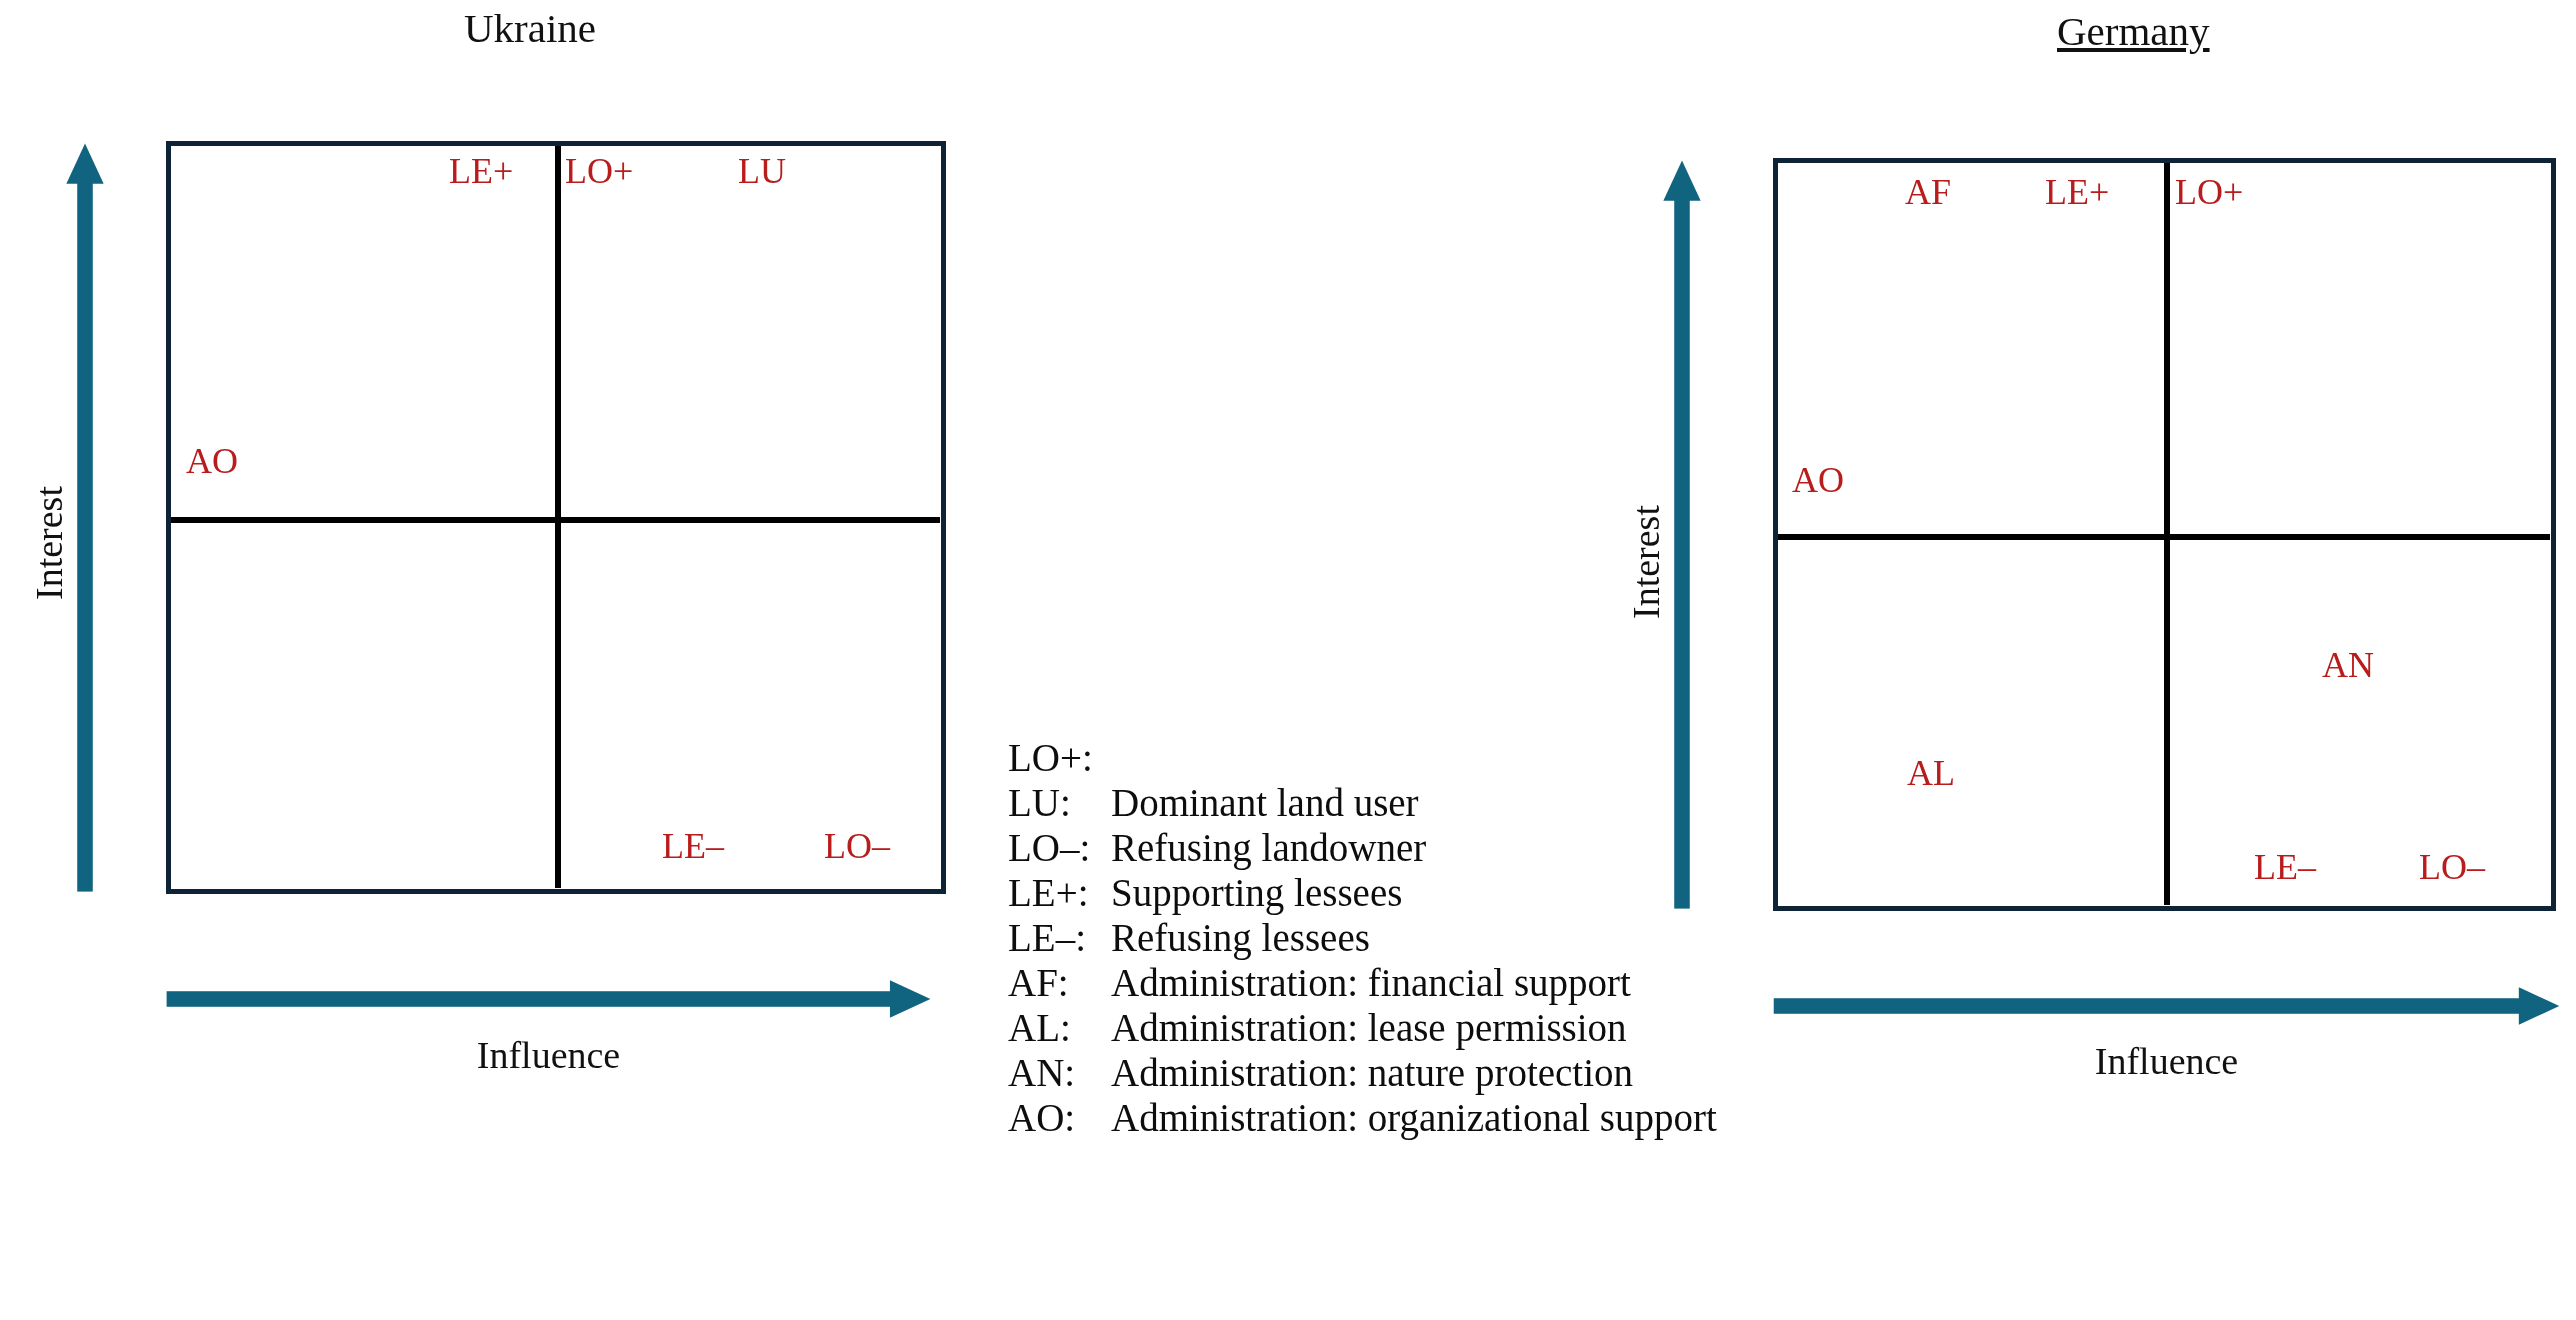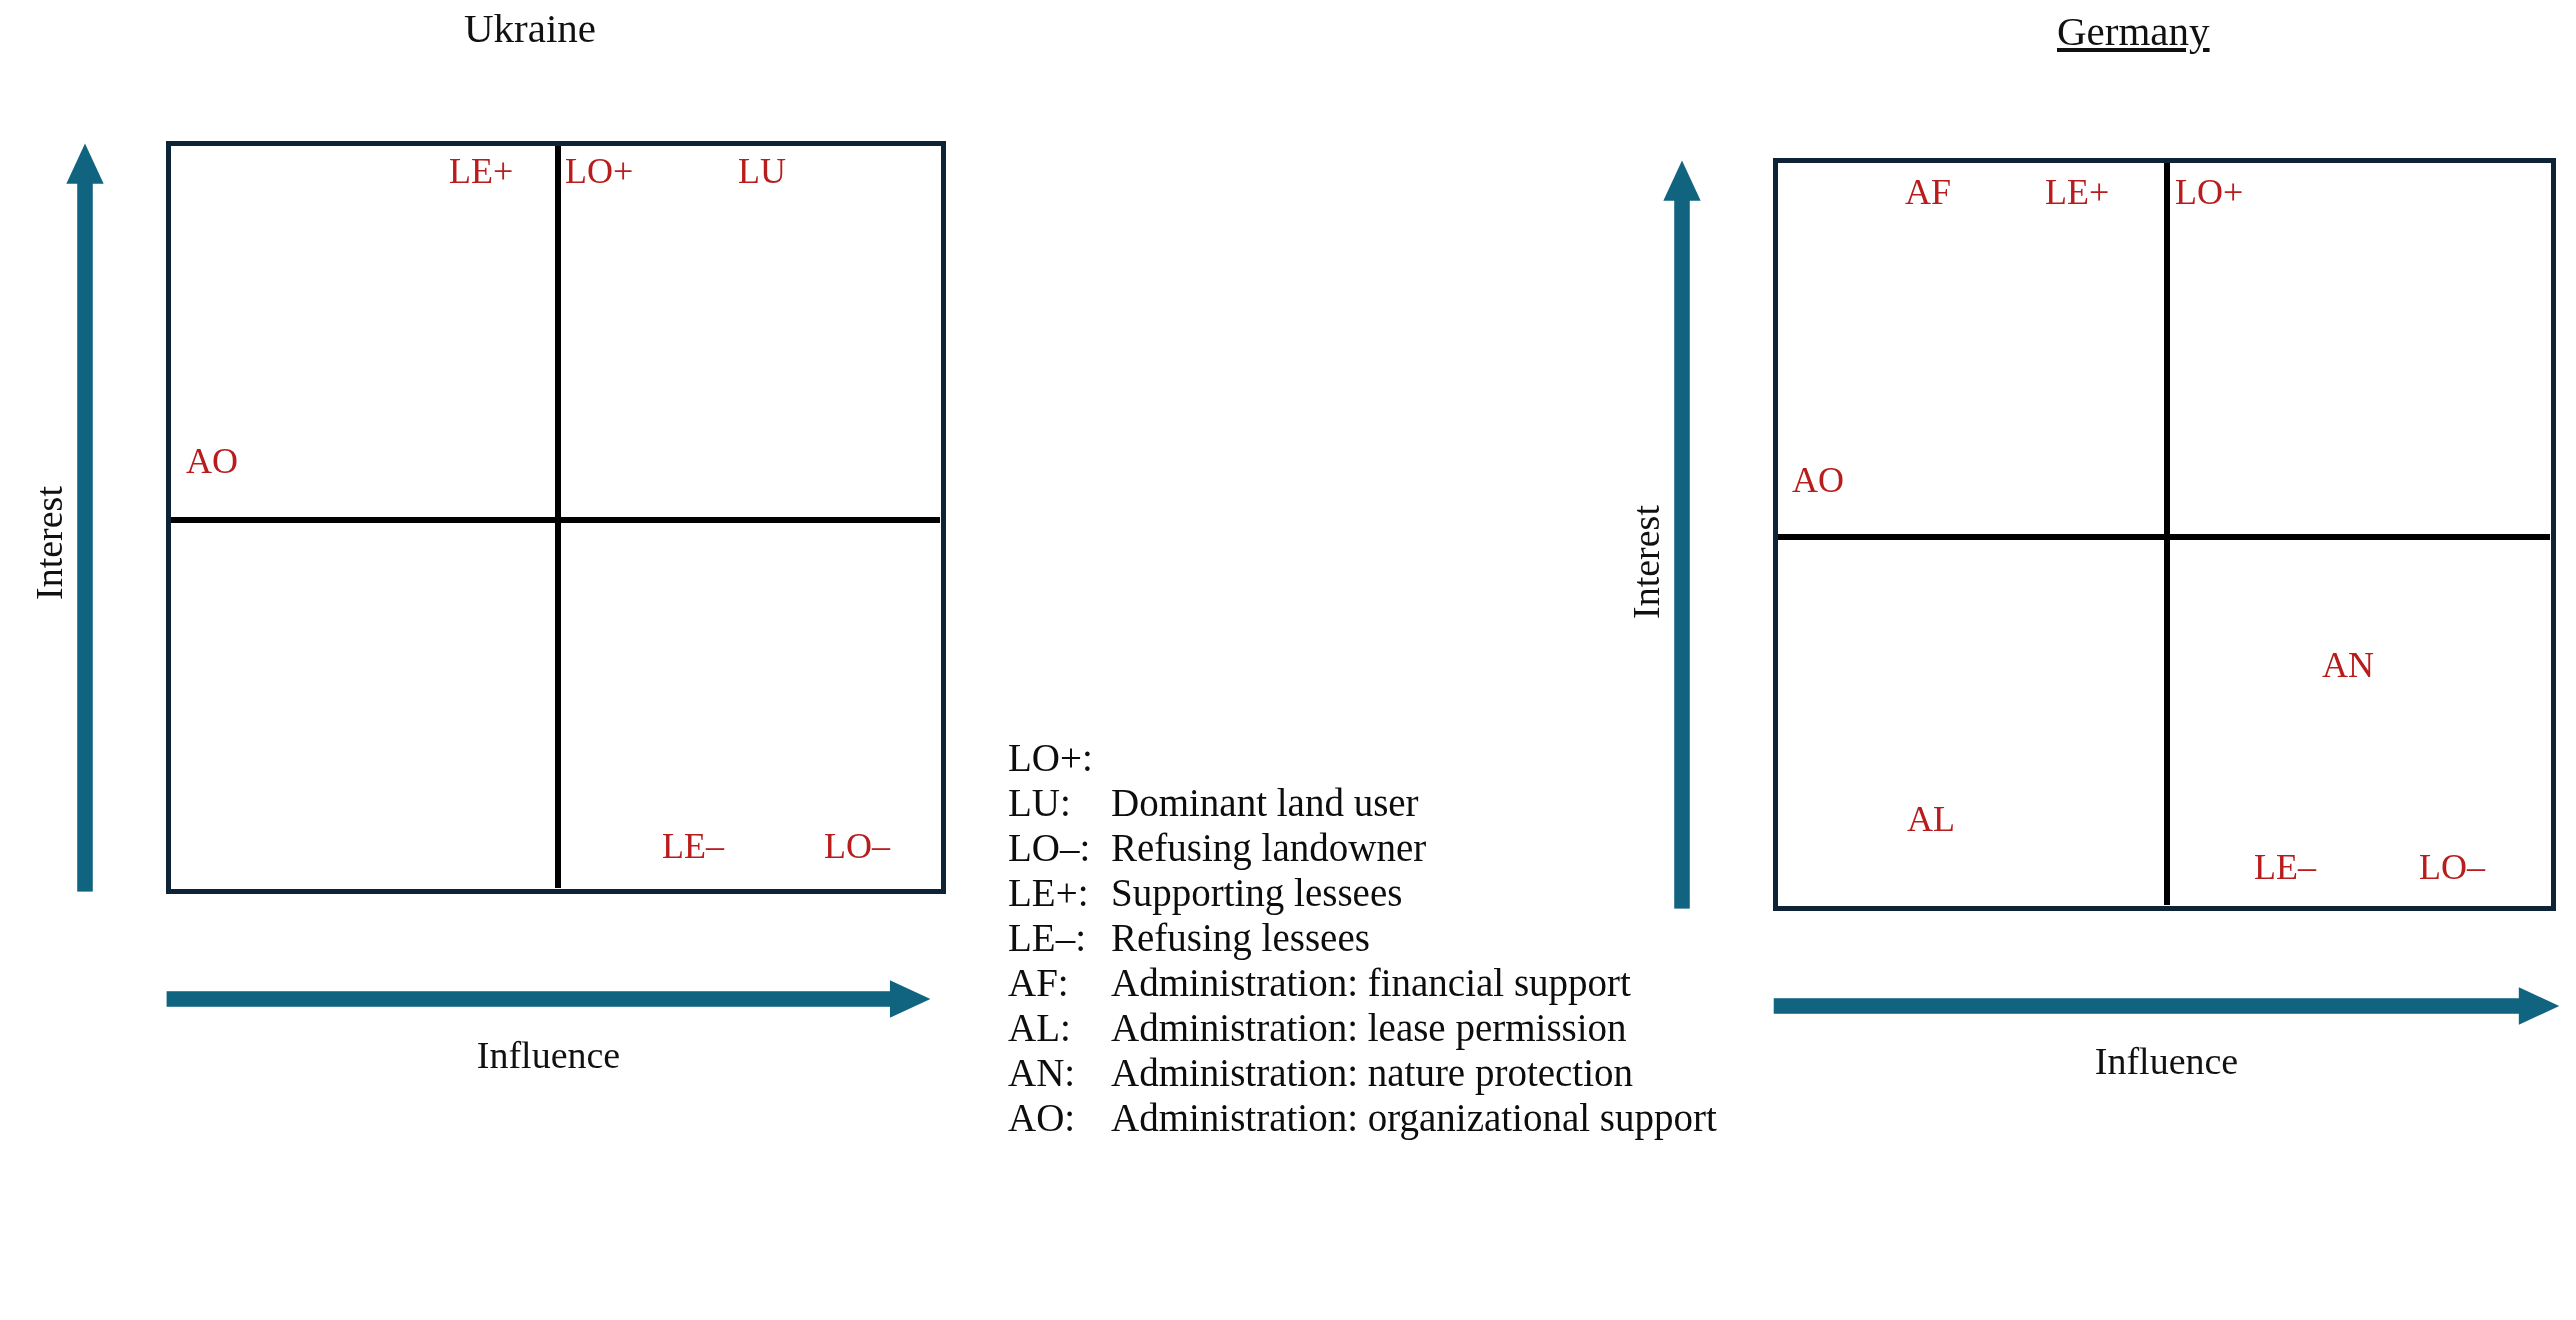--- a/index.html
+++ b/index.html
@@ -192,17 +192,17 @@
   <div class="matrix-box" style="left:1773px; top:158px; width:783px; height:753px;">
     <div class="divider-v" style="left:386px; top:0px; height:742px;"></div>
     <div class="divider-h" style="left:0px; top:371px; width:772px;"></div>
   </div>
 
   <div class="q-label" style="left:1905px; top:174px;">AF</div>
   <div class="q-label" style="left:2045px; top:174px;">LE+</div>
   <div class="q-label" style="left:2175px; top:174px;">LO+</div>
   <div class="q-label" style="left:1792px; top:462px;">AO</div>
   <div class="q-label" style="left:2322px; top:647px;">AN</div>
-  <div class="q-label" style="left:1907px; top:755px;margin-top:46px;">AL</div>
+  <div class="q-label" style="left:1907px; top:755px;">AL</div>
   <div class="q-label" style="left:2254px; top:849px;">LE–</div>
   <div class="q-label" style="left:2419px; top:849px;">LO–</div>
 </div>
 
 
 </body></html>

